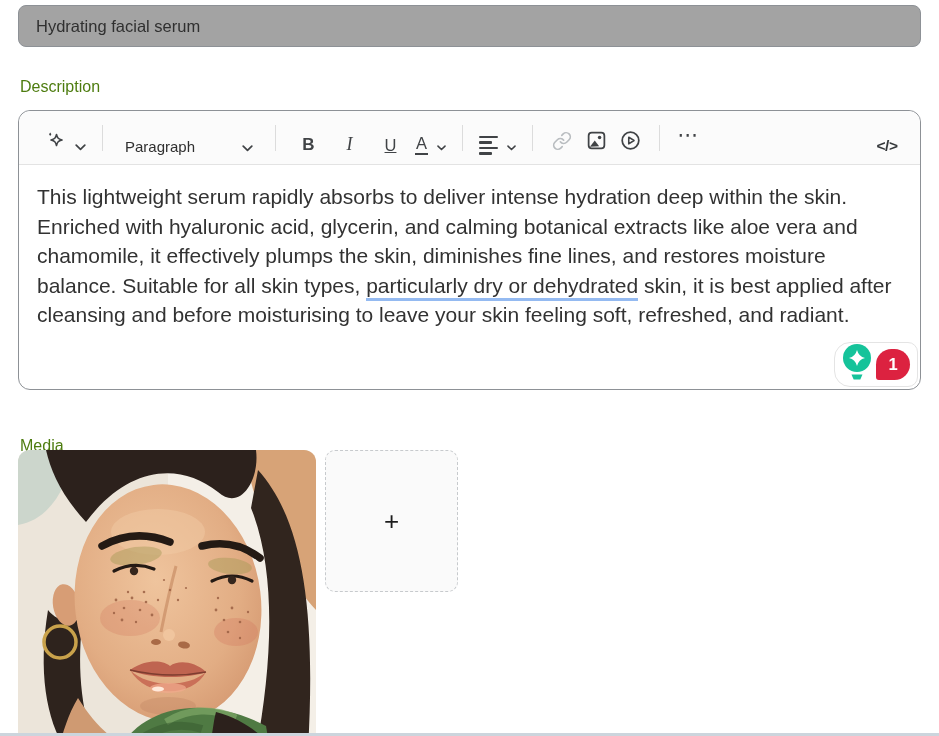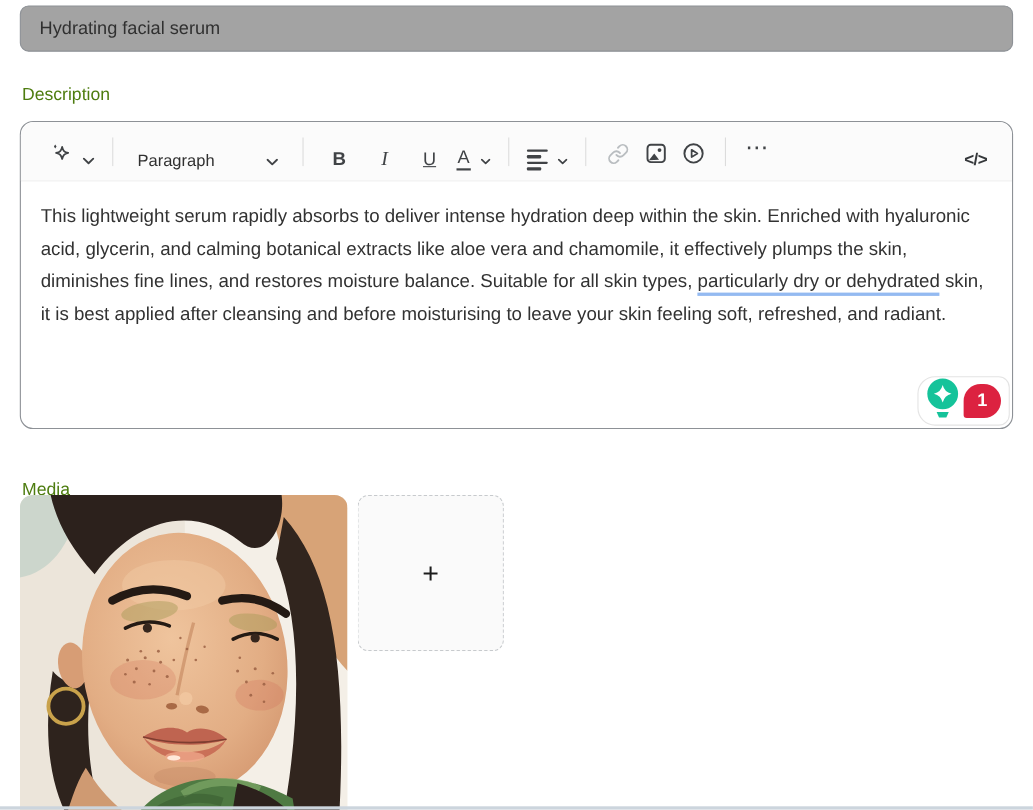--- a/index.html
+++ b/index.html
@@ -36,21 +36,21 @@
   .align-glyph { display:flex; flex-direction:column; gap:3px; }
   .align-glyph i { display:block; height:2.4px; background:#404346; border-radius:1px; }
   .align-glyph i:nth-child(1){ width:19px; } .align-glyph i:nth-child(2){ width:13px; }
   .align-glyph i:nth-child(3){ width:19px; } .align-glyph i:nth-child(4){ width:13px; }
   .disabled { color:#b9bdc0 !important; cursor:default; }
   #more-btn { font-size:21px; letter-spacing:2px; color:#404346; padding-bottom:8px; }
   .tb-spacer { flex:1; }
   #code-btn { font-size:15.5px; font-weight:700; color:#35383b; letter-spacing:-0.5px; }
 
   
-  #editor-content { padding:17px 15px 0 18px; font-size:17px; line-height:29.6px; color:#323232; }
+  #editor-content { padding:17px 15px 0 18px; font-size:21px; line-height:29.6px; color:#323232; }
   #gram-underline { border-bottom:3px solid #94baf1; padding-bottom:1px; }
 
   
   #grammarly { right:2px; bottom:2px; width:84px; height:45px; background:#fff;
     border:1px solid #e4e4e4; border-radius:16px 10px 10px 16px;
     display:flex; align-items:center; padding:0 5px 0 7px; gap:4px; position:absolute; }
   #gram-badge { width:34px; height:31px; background:#dc2240; color:#fff;
     border-radius:16px 16px 16px 3px; display:flex; align-items:center; justify-content:center;
     font-size:16.5px; font-weight:bold; }
 

